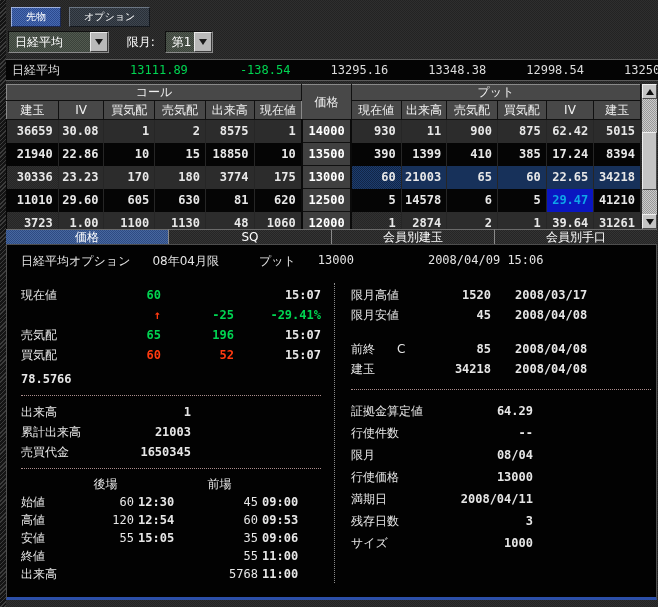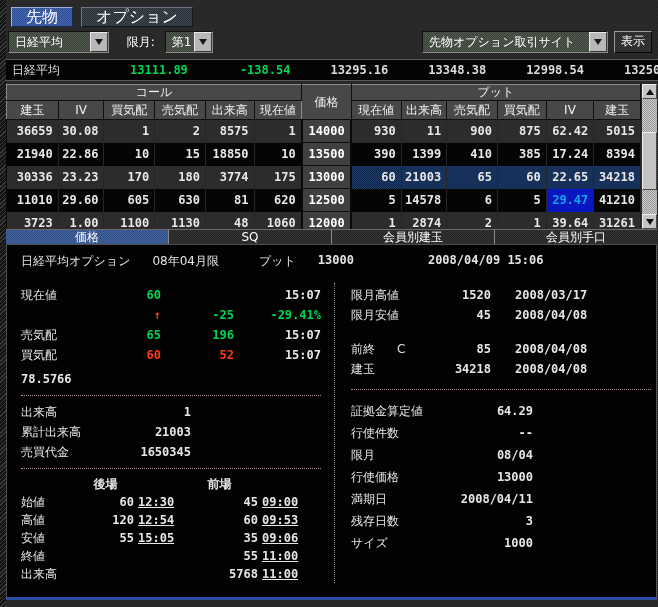--- a/index.html
+++ b/index.html
@@ -2,27 +2,27 @@
 <html style="--green: #00d552; --red: #ff3a10; --sel-blue: #0a16c0; --tab-blue: #3b5ca6; --row-navy: #16335c;"><head>
 <meta charset="utf-8">
 <style>
   html,body{margin:0;padding:0;background:#1c1c1c;}
   .app{position:relative;width:658px;height:607px;overflow:hidden;
        font-family:"DejaVu Sans",sans-serif;color:#e6e6e6;
        background:repeating-conic-gradient(#2f2f2f 0% 25%, #232323 0% 50%);
        background-size:2px 2px;}
   .edge-hatch{position:absolute;left:0;top:0;bottom:0;width:6px;
        background:repeating-linear-gradient(135deg,#3c3c3c 0 1px,#141414 1px 3px);}
-  .num{font-family:"DejaVu Sans Mono",monospace;font-weight:bold;}
+  .num{font-family:"DejaVu Sans Mono",monospace;font-weight:normal;}
   .green{color:var(--green,#00d552);}
   .red{color:var(--red,#ff3a10);}
 
   
   .top-tabs{position:absolute;left:11px;top:7px;display:flex;gap:8px;}
-  .ttab{height:16px;line-height:16px;padding:1px 14px;font-size:16px;color:#fff;cursor:default;}
+  .ttab{height:16px;line-height:16px;padding:1px 14px;font-size:10px;color:#fff;cursor:default;}
   .ttab.sel{background:repeating-conic-gradient(#476ab2 0% 25%, #2c4a8e 0% 50%);background-size:2px 2px;
        border:1px solid;border-color:#9db0dd #1a2750 #1a2750 #9db0dd;}
   .ttab.unsel{background:repeating-conic-gradient(#3e4650 0% 25%, #2a3038 0% 50%);background-size:2px 2px;
        border:1px solid;border-color:#6c7684 #14181e #14181e #6c7684;}
 
   
   .controls{position:absolute;left:8px;top:31px;right:4px;height:22px;font-size:12px;}
   .dd{display:inline-flex;align-items:center;height:20px;vertical-align:middle;
       background:repeating-conic-gradient(#525a50 0% 25%, #3a423a 0% 50%);background-size:2px 2px;
       border:1px solid;border-color:#101010 #8a8a8a #8a8a8a #101010;color:#fff;}
@@ -97,22 +97,22 @@
   .dotline{border:none;border-top:1px dotted #a98c8c;margin:6px 0;}
   .dleft{position:absolute;left:14px;top:40px;width:300px;}
   .dright{position:absolute;left:344px;top:40px;width:300px;}
   .rowA{display:grid;grid-template-columns:90px 50px 73px 87px;height:20px;line-height:20px;}
   .rowA .v{text-align:right;font-family:"DejaVu Sans Mono",monospace;font-weight:bold;}
   .rowW{display:grid;grid-template-columns:95px 85px;height:20px;line-height:20px;margin-top:4px;}
   .rowW .v{text-align:left;font-family:"DejaVu Sans Mono",monospace;font-weight:bold;}
   .rowB{display:grid;grid-template-columns:95px 75px;height:20px;line-height:20px;}
   .rowB .v{text-align:right;font-family:"DejaVu Sans Mono",monospace;font-weight:bold;}
   .rowS{display:grid;grid-template-columns:56px 57px 47px 77px 47px;height:18px;line-height:18px;}
-  .rowS .v{text-align:right;font-family:"DejaVu Sans Mono",monospace;font-weight:bold;}
-  .rowS .t{padding-left:4px;font-family:"DejaVu Sans Mono",monospace;font-weight:bold;text-decoration:underline;}
+  .rowS .v{text-align:right;font-family:"DejaVu Sans Mono",monospace;font-weight:normal;}
+  .rowS .t{padding-left:4px;font-family:"DejaVu Sans Mono",monospace;font-weight:bold;}
   .rowRA{display:grid;grid-template-columns:96px 44px 24px auto;height:20px;line-height:20px;}
   .rowRA .v{text-align:right;font-family:"DejaVu Sans Mono",monospace;font-weight:bold;}
   .rowRA .d{grid-column:4;font-family:"DejaVu Sans Mono",monospace;font-weight:bold;}
   .rowRB{display:grid;grid-template-columns:104px 78px;height:22px;line-height:22px;}
   .rowRB .v{text-align:right;font-family:"DejaVu Sans Mono",monospace;font-weight:bold;}
   .flagC{display:inline-block;margin-left:22px;}
   .gap10{height:14px;} .gap4{height:4px;}
 </style>
 </head>
 <body>
@@ -131,29 +131,20 @@
       <span class="dd-btn">
           <span class="tri"></span>
         </span>
     </span>
     <span class="lbl">限月:</span>
     <span class="dd" style="width:46px;">
       <span class="dd-text">第1</span>
       <span class="dd-btn">
           <span class="tri"></span>
         </span>
-    </span>
-    <span class="right-controls">
-      <span class="dd" style="width:184px;">
-        <span class="dd-text">先物オプション取引サイト</span>
-        <span class="dd-btn">
-            <span class="tri"></span>
-          </span>
-      </span>
-      <span class="btn">表示</span>
     </span>
   </div>
 
   <div class="quote-bar">
     <span class="qname">日経平均</span>
     <span class="qlbl">現在値:</span>
     <span class="qval num green">13111.89</span>
     <span class="qlbl">前日比:</span>
     <span class="qval num green">-138.54</span>
     <span class="qlbl">始値:</span>

